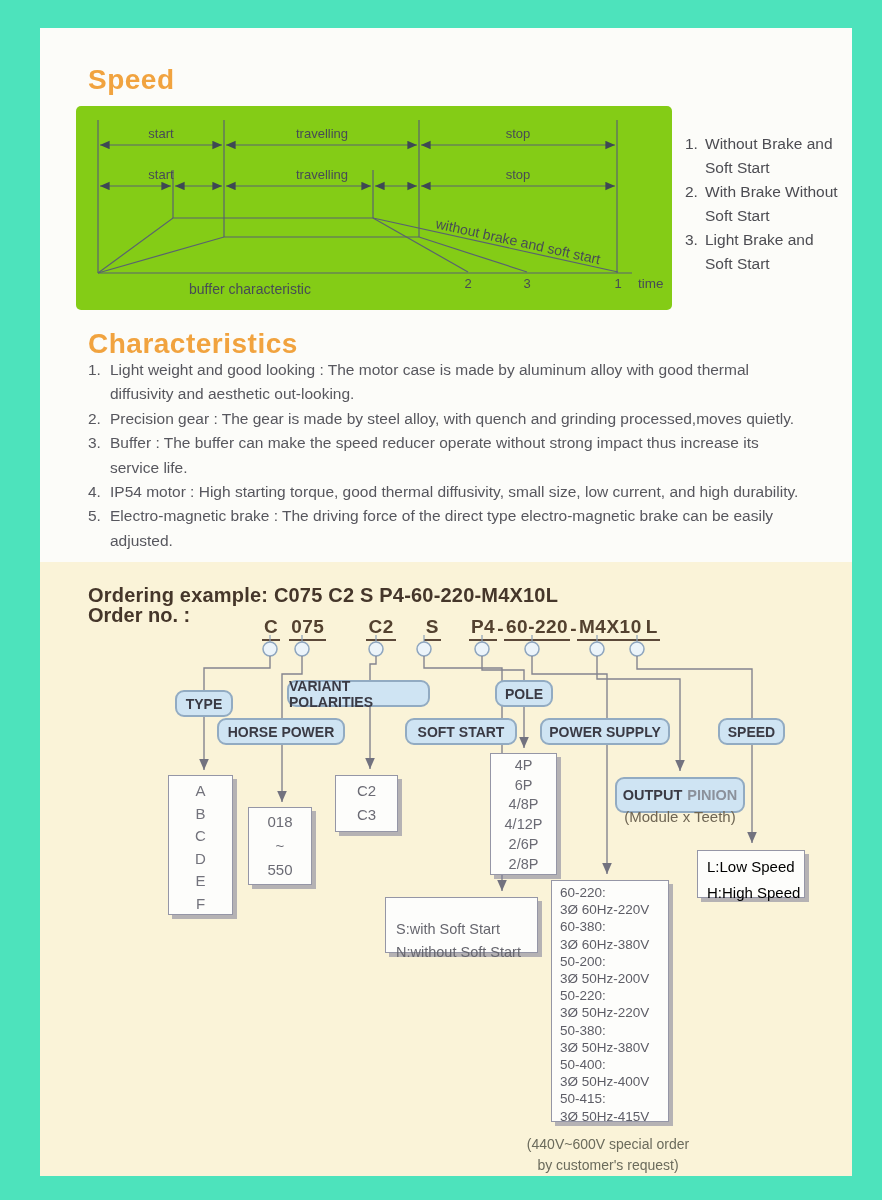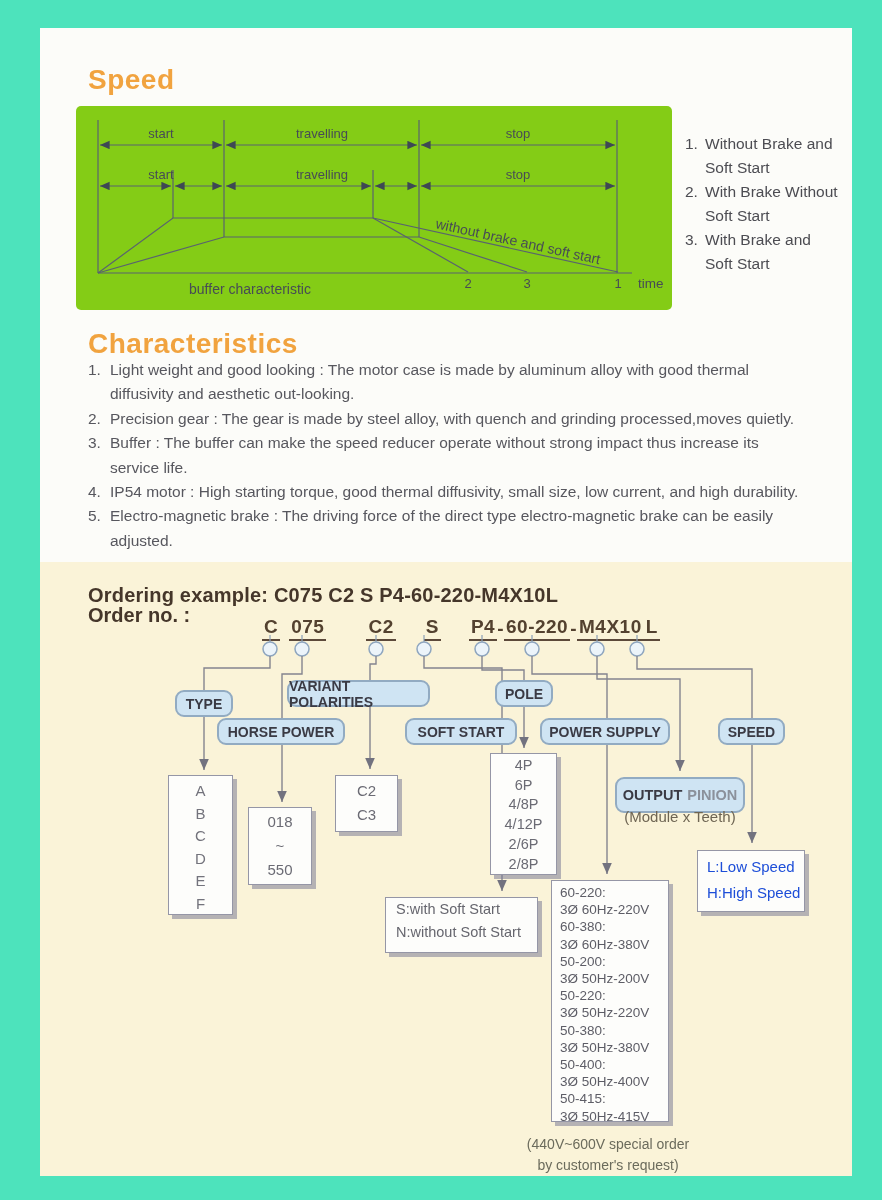--- a/index.html
+++ b/index.html
@@ -114,21 +114,21 @@
         <span class="txt">Without Brake and
 Soft Start</span>
       </div>
       <div class="row">
         <span class="num">2.</span>
         <span class="txt">With Brake Without
 Soft Start</span>
       </div>
       <div class="row">
         <span class="num">3.</span>
-        <span class="txt">With Brake and
+        <span class="txt">Light Brake and
 Soft Start</span>
       </div>
     </div>
 
     <div class="h-orange" style="left:48px;top:300px;">Characteristics</div>
 
     <div class="char-list">
       <div class="row">
         <span class="num">1.</span>
         <span class="txt">Light weight and good looking : The motor case is made by aluminum alloy with good thermal
@@ -234,35 +234,35 @@
 ~
 550</div>
     <div class="valbox" style="left:295px;top:213px;width:63px;height:57px;font-size:15px;line-height:24px;padding-top:3px;">C2
 C3</div>
     <div class="valbox" style="left:450px;top:191px;width:67px;height:122px;font-size:14.5px;line-height:19.7px;padding-top:2px;">4P
 6P
 4/8P
 4/12P
 2/6P
 2/8P</div>
-    <div class="valbox left" style="left:345px;top:335px;width:153px;height:56px;font-size:14.5px;line-height:23px;padding:0 0 0 10px;color:#66666e;">S:with Soft Start
+    <div class="valbox left" style="left:345px;top:335px;width:153px;height:56px;font-size:14.5px;line-height:23px;padding:20px 0 0 10px;color:#66666e;">S:with Soft Start
 N:without Soft Start</div>
     <div class="valbox left" style="left:511px;top:318px;width:118px;height:242px;font-size:13.5px;line-height:17.2px;padding:3px 16px 0 8px;color:#5d5d66;">60-220:
 3Ø 60Hz-220V
 60-380:
 3Ø 60Hz-380V
 50-200:
 3Ø 50Hz-200V
 50-220:
 3Ø 50Hz-220V
 50-380:
 3Ø 50Hz-380V
 50-400:
 3Ø 50Hz-400V
 50-415:
 3Ø 50Hz-415V</div>
-    <div class="valbox left" style="left:657px;top:288px;width:108px;height:62px;font-size:15px;line-height:26px;padding:3px 0 0 9px;color:#1d4ed8;">L:Low Speed
+    <div class="valbox left" style="left:657px;top:288px;width:108px;height:48px;font-size:15px;line-height:26px;padding:3px 0 0 9px;color:#000000;">L:Low Speed
 H:High Speed</div>
 
     <div class="ps-note" style="left:468px;top:572px;width:200px;">(440V~600V special order
 by customer's request)</div>
   </div>
 </div>
 
 </body></html>

